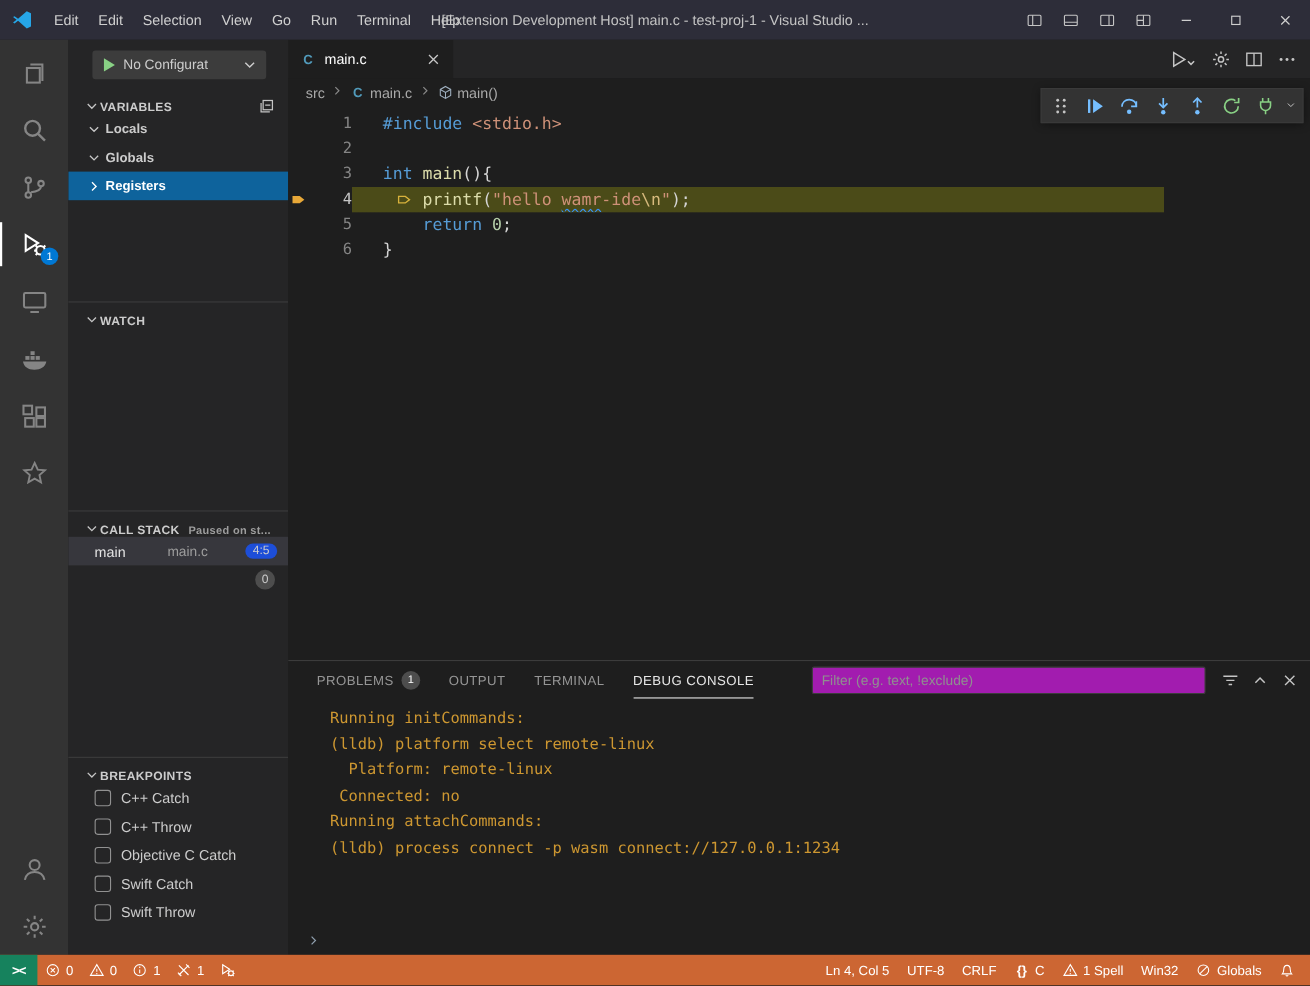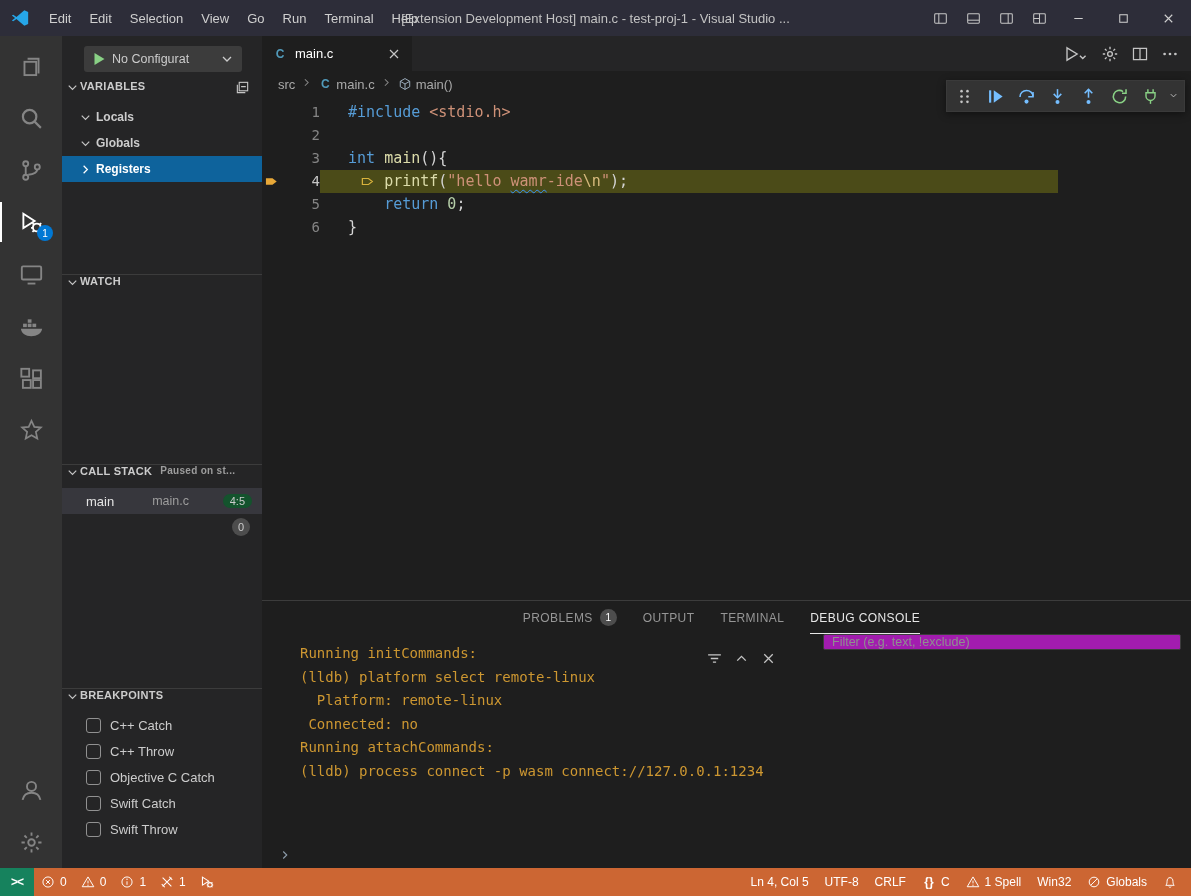--- a/index.html
+++ b/index.html
@@ -29,33 +29,33 @@
   .act-item.active::before { content:""; position:absolute; left:0; top:6px; bottom:6px; width:2px; background:#ffffff; }
   .act-badge { position:absolute; right:9px; bottom:7px; min-width:16px; height:16px; border-radius:50%; background:#0078d4; color:#fff; font-size:10px; display:flex; align-items:center; justify-content:center; }
   .act-bottom { margin-top:auto; }
 
   
   .sidebar { position:absolute; top:36px; left:62px; bottom:28px; width:200px; background:#252526; overflow:hidden; z-index:20; }
   .sb-toolbar { position:absolute; top:8px; left:0; right:16px; height:30px; display:flex; align-items:center; padding-left:22px; }
   .config-box { display:flex; align-items:center; gap:5px; background:#3c3c3c; border-radius:3px; height:26px; padding:0 7px; width:158px; cursor:pointer; }
   .config-box .lbl { color:#cccccc; font-size:12.5px; white-space:nowrap; overflow:hidden; flex:1; }
   .sec { position:absolute; left:0; right:0; }
-  .sec-header { height:24px; display:flex; align-items:flex-start; padding-left:3px; font-size:11px; font-weight:700; letter-spacing:.3px; color:#cccccc; border-top:1px solid #3c3c3c; cursor:pointer; }
+  .sec-header { height:24px; display:flex; align-items:flex-end; padding-left:14px; font-size:11px; font-weight:700; letter-spacing:.3px; color:#cccccc; border-top:1px solid #3c3c3c; cursor:pointer; }
   .sec-header.noline { border-top:none; }
   .sec-header .ic { width:15px; height:15px; color:#c5c5c5; }
   .sec-status { margin-left:8px; font-size:10px; color:#9d9d9d; font-weight:700; white-space:nowrap; }
   .sec-action { margin-left:auto; margin-right:12px; color:#c5c5c5; cursor:pointer; }
   .tree-row { height:26px; display:flex; align-items:center; padding-left:16px; color:#cccccc; font-size:13px; cursor:pointer; }
   .tree-row .ic { width:15px; height:15px; margin-right:3px; color:#c5c5c5; }
   .tree-row.selected { background:#0e639c; color:#ffffff; }
   .tree-row.selected .ic { color:#ffffff; }
   .frame-row { height:26px; display:flex; align-items:center; padding:0 10px 0 24px; background:#37373d; cursor:pointer; }
   .frame-name { color:#e3e3e3; font-size:13px; }
   .frame-file { color:#9d9d9d; font-size:12.5px; margin-left:38px; }
-  .pill { margin-left:auto; background:#14532d; color:#cccccc; border-radius:9px; font-size:11px; padding:1px 7px; }
+  .pill { margin-left:auto; background:#1d4ed8; color:#cccccc; border-radius:9px; font-size:11px; padding:1px 7px; }
   .zero-row { height:26px; display:flex; align-items:center; justify-content:flex-end; padding-right:12px; }
   .zero-badge { width:18px; height:18px; border-radius:50%; background:#4d4d4d; color:#cccccc; font-size:11px; display:flex; align-items:center; justify-content:center; }
   .bp-row { height:26px; display:flex; align-items:center; padding-left:24px; font-size:13px; color:#cccccc; cursor:pointer; }
   .checkbox { width:15px; height:15px; border:1px solid #919191; border-radius:3px; background:transparent; margin-right:9px; flex:none; }
 
   
   .editor { position:absolute; top:36px; left:262px; right:0; height:564px; background:#1e1e1e; z-index:10; }
   .tabbar { height:35px; background:#252526; display:flex; align-items:stretch; }
   .tab { width:150px; background:#1e1e1e; display:flex; align-items:center; gap:7px; padding:0 10px; color:#ffffff; font-size:13px; cursor:pointer; }
   .tab .close { margin-left:auto; color:#c5c5c5; }
@@ -81,21 +81,21 @@
   .tok-sq { text-decoration-line:underline; text-decoration-style:wavy; text-decoration-color:#3794ff; text-decoration-thickness:1px; text-underline-offset:3px; }
 
   .dbgbar { position:absolute; top:44px; right:6px; height:32px; background:#333333; border:1px solid #3a3a3a; box-shadow:0 2px 8px rgba(0,0,0,.45); display:flex; align-items:center; padding:0 4px; gap:5px; z-index:15; }
   .dbgbar .btn { width:26px; height:26px; display:flex; align-items:center; justify-content:center; cursor:pointer; }
   .dbgbar .btn .ic { width:19px; height:19px; }
   .dbgbar .mini { width:12px; }
   .dbgbar .mini .ic { width:11px; height:11px; color:#c5c5c5; }
 
   
   .panel { position:absolute; top:600px; left:262px; right:0; bottom:28px; background:#1e1e1e; border-top:1px solid #3c3c3c; z-index:10; }
-  .panel-header { height:35px; display:flex; align-items:center; padding:0 10px 0 26px;flex-direction:column; }
+  .panel-header { height:35px; display:flex; align-items:center; padding:0 10px 0 26px; }
   .ptab { display:flex; align-items:center; gap:7px; margin-right:26px; cursor:pointer; height:100%; }
   .ptab .plabel { font-size:12px; letter-spacing:.4px; color:#969696; padding:10px 0 8px; border-bottom:1px solid transparent; }
   .ptab.active .plabel { color:#e7e7e7; border-color:#e7e7e7; }
   .pbadge { min-width:17px; height:17px; border-radius:50%; background:#4d4d4d; color:#ffffff; font-size:10px; display:flex; align-items:center; justify-content:center; }
   .filter-input { margin-left:auto; width:358px; height:25px; background:#a21caf; border:1px solid #3c3c3c; border-radius:2px; color:#cccccc; font-size:12.5px; padding:0 8px; outline:none; font-family:"Liberation Sans",sans-serif; }
   .filter-input::placeholder { color:#8f8f8f; }
   .panel-actions { display:flex; align-items:center; gap:10px; margin-left:14px; color:#c5c5c5; }
   .panel-actions .ic { width:17px; height:17px; cursor:pointer; }
   .console { position:absolute; top:41px; left:38px; right:12px; font-family:"DejaVu Sans Mono",monospace; font-size:14px; line-height:23.5px; color:#cd9731; white-space:pre; }
   .prompt { position:absolute; left:16px; bottom:6px; display:flex; align-items:center; color:#8d9cab; }

